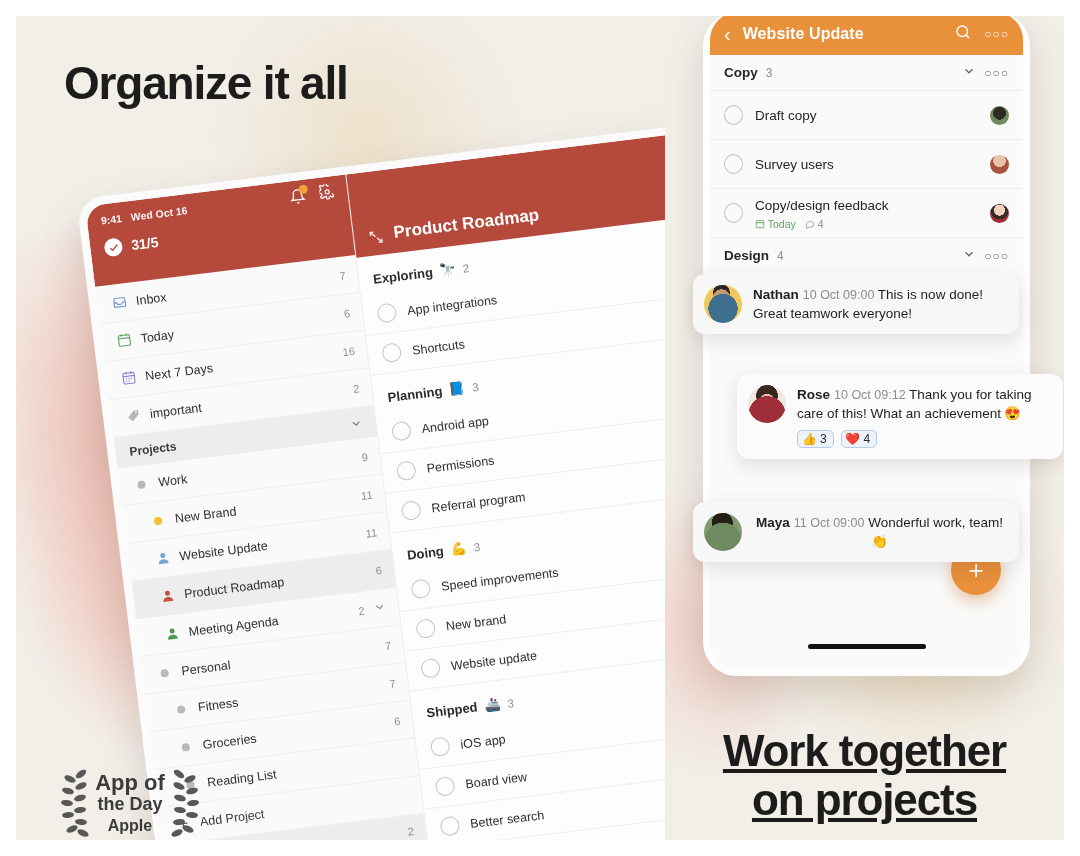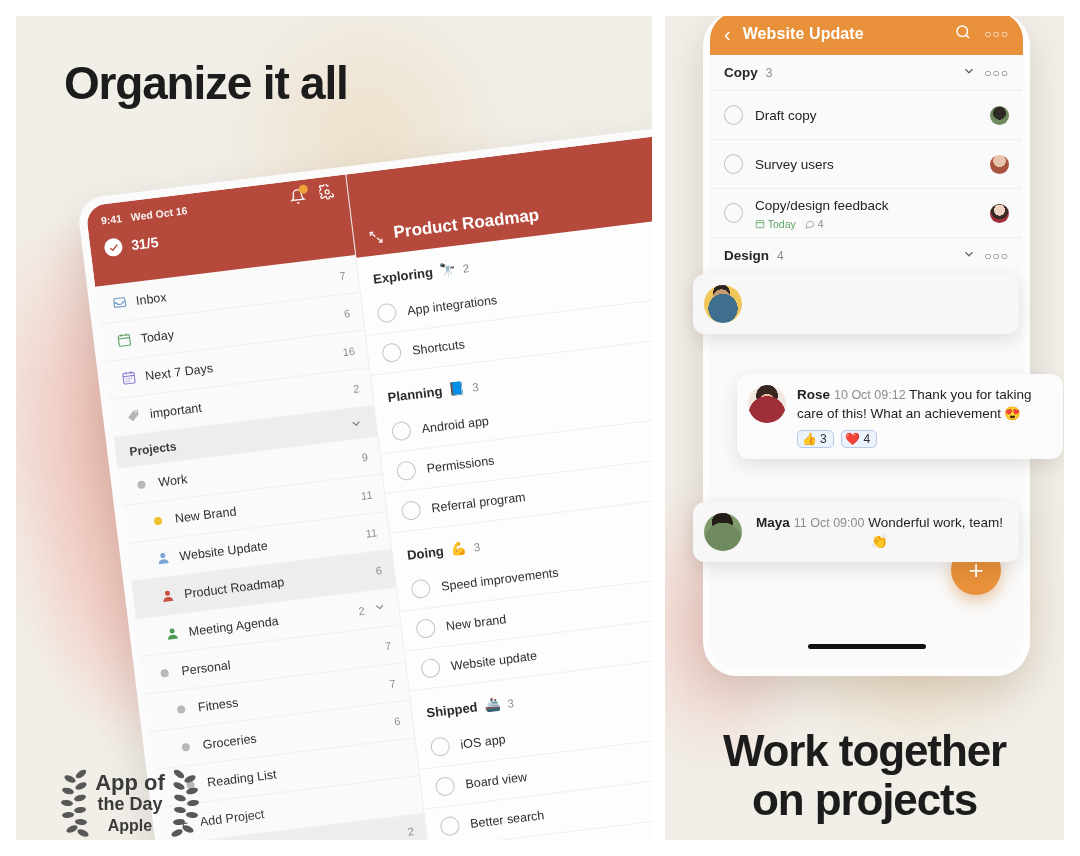--- a/index.html
+++ b/index.html
@@ -1,21 +1,21 @@
 <!DOCTYPE html>
 <html><head>
 <meta charset="utf-8">
 <style>
   html,body{margin:0;padding:0;background:#ffffff;}
   body{width:1080px;height:856px;font-family:"Liberation Sans",sans-serif;overflow:hidden;}
   .stage{position:relative;width:1080px;height:856px;background:#fff;}
 
   
   .panel{position:absolute;overflow:hidden;}
-  #panel-left{left:16px;top:16px;width:636px;height:824px;background:#f2efe9;}
+  #panel-left{left:16px;top:16px;width:636px;height:824px;background:#f2efe9;padding-left:44px;}
   #panel-right{left:665px;top:16px;width:399px;height:824px;background:#f2efe9;}
 
   
   .wash{position:absolute;pointer-events:none;}
   .wash-pink{
     left:-60px;top:200px;width:420px;height:700px;
     background:radial-gradient(60% 55% at 55% 35%, rgba(234,172,160,.95) 0%, rgba(238,190,180,.7) 38%, rgba(243,214,206,.35) 62%, rgba(242,239,233,0) 80%);
     transform:rotate(-14deg);filter:blur(10px);
   }
   .wash-pink2{
@@ -39,21 +39,21 @@
     filter:blur(14px);
   }
 
   
   .headline{
     position:absolute;font-weight:700;color:#1c1c1c;letter-spacing:-1.2px;
     line-height:1.12;font-family:"Liberation Sans",sans-serif;
   }
   #headline-left{left:48px;top:42px;font-size:46px;}
   #headline-right{left:0;right:0;top:710px;font-size:44px;text-align:center;letter-spacing:-1.1px;}
-  #headline-right .l{display:block;}
+  #headline-right .l{display:block;text-decoration:underline;}
 
   
   #badge-award{position:absolute;left:34px;top:742px;width:160px;height:90px;display:flex;align-items:center;justify-content:center;gap:4px;}
   .laurel{width:30px;height:74px;flex:0 0 auto;}
   .badge-text{text-align:center;color:#3b3b3b;font-weight:700;line-height:1.08;}
   .badge-text .b1{font-size:22px;display:block;}
   .badge-text .b2{font-size:18px;display:block;}
   .badge-text .b3{font-size:16px;display:block;margin-top:3px;}
 
   
@@ -544,20 +544,26 @@
         </div>
 
         <div id="fab">+</div>
         <div id="home-indicator"></div>
       </div>
     </div>
 
     <div class="cmt-wrap">
       <div class="cmt-card" id="cmt-nathan">
         <span class="cmt-av" style="background:radial-gradient(circle at 50% 62%, #3f6f8e 0 48%, transparent 49%), radial-gradient(circle at 46% 34%, #c89a72 0 26%, transparent 27%), radial-gradient(circle at 46% 20%, #2b2521 0 22%, transparent 23%), #f0c75a;"></span>
+        <span class="cmt-body">
+          <span class="cmt-head">
+            <span class="nm">Nathan</span><span class="ts">10 Oct 09:00</span>
+          </span>
+          <span class="cmt-text">This is now done! Great teamwork everyone!</span>
+        </span>
       </div>
 
       <div class="cmt-card" id="cmt-rose">
         <span class="cmt-av" style="background:radial-gradient(circle at 50% 78%, #9e2f38 0 52%, transparent 53%), radial-gradient(circle at 50% 42%, #e8c1a6 0 24%, transparent 25%), radial-gradient(circle at 50% 28%, #3a2620 0 32%, transparent 33%), #efe7e0;"></span>
         <span class="cmt-body">
           <span class="cmt-head">
             <span class="nm">Rose</span><span class="ts">10 Oct 09:12</span>
           </span>
           <span class="cmt-text">Thank you for taking care of this! What an achievement 😍</span>
           <span class="reactions">

